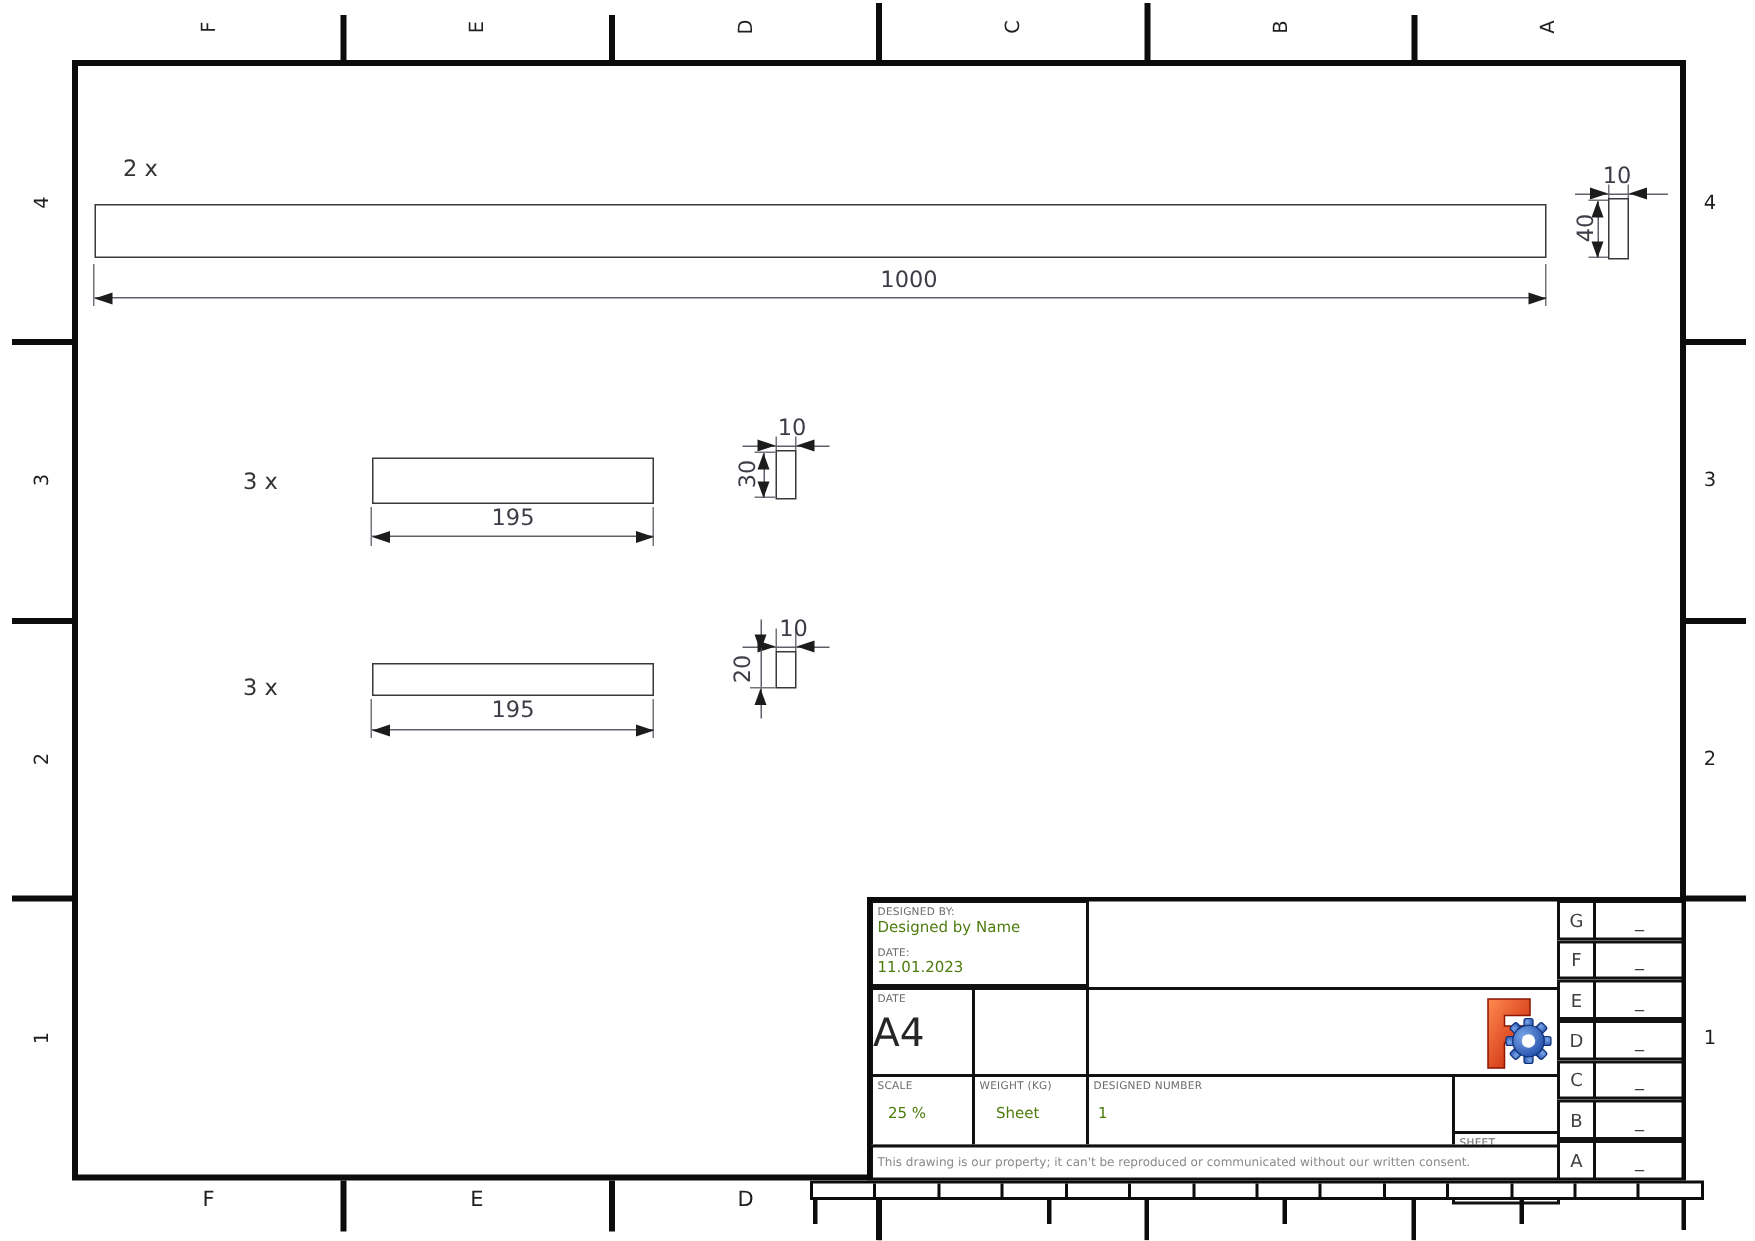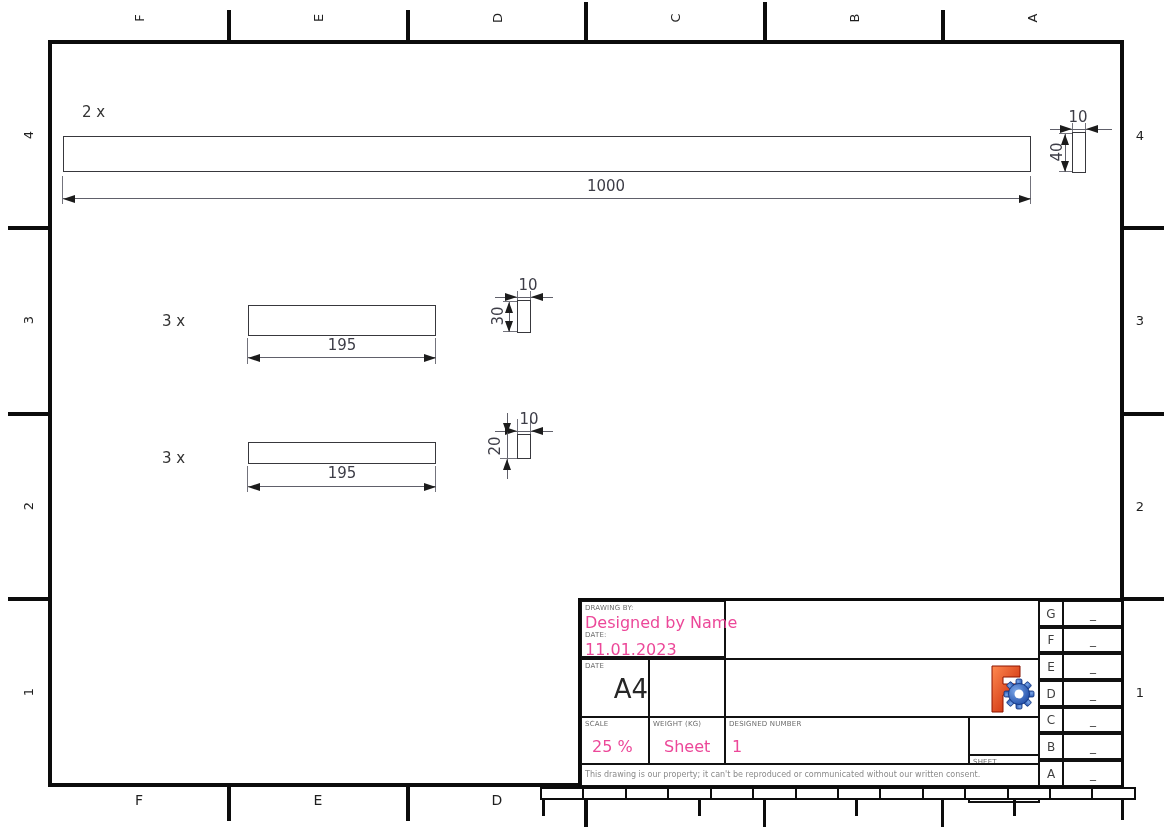--- a/index.html
+++ b/index.html
@@ -14,21 +14,21 @@
   .dln{position:absolute;background:#60606a;}
   .ext{position:absolute;background:#73737c;}
   .dimtxt{position:absolute;font-size:15px;color:#3d3d47;text-align:center;}
   .qty{position:absolute;font-size:15px;color:#333;}
   .ar-l{position:absolute;width:0;height:0;border-top:4px solid transparent;border-bottom:4px solid transparent;border-right:12px solid #1c1c1c;}
   .ar-r{position:absolute;width:0;height:0;border-top:4px solid transparent;border-bottom:4px solid transparent;border-left:12px solid #1c1c1c;}
   .ar-u{position:absolute;width:0;height:0;border-left:4px solid transparent;border-right:4px solid transparent;border-bottom:11px solid #1c1c1c;}
   .ar-d{position:absolute;width:0;height:0;border-left:4px solid transparent;border-right:4px solid transparent;border-top:11px solid #1c1c1c;}
   .cell{position:absolute;border:2px solid #111;background:#fff;box-sizing:border-box;}
   .lbl{position:absolute;font-size:7px;color:#6b6b6b;letter-spacing:.2px;white-space:nowrap;}
-  .val{position:absolute;font-size:16px;color:#ec4899;white-space:nowrap;}
+  .val{position:absolute;font-size:10px;color:#4d7c0f;white-space:nowrap;}
   .rl,.rv{position:absolute;border:2px solid #111;background:#fff;box-sizing:border-box;
       display:flex;align-items:center;justify-content:center;font-size:12px;color:#3f3f3f;}
   .ruler{position:absolute;left:540px;top:787px;width:596px;height:13px;border:2px solid #0c0c0c;
       box-sizing:border-box;background:#fff;display:flex;}
   .ruler div{flex:1;border-right:2px solid #0c0c0c;}
   .ruler div:last-child{border-right:none;}
 </style>
 </head>
 <body>
 
@@ -134,28 +134,28 @@
   <div class="ar-r" style="left:505px;top:427px;"></div>
   <div class="ar-l" style="left:531px;top:427px;"></div>
   <div class="dimtxt" style="left:510px;top:410px;width:38px;">10</div>
   <div class="dln" style="left:507px;top:413px;width:1px;height:66px;"></div>
   <div class="ar-d" style="left:503px;top:423px;"></div>
   <div class="ar-u" style="left:503px;top:459px;"></div>
   <div class="ext" style="left:500px;top:458px;width:17px;height:1px;"></div>
   <div class="dimtxt rot" style="left:478px;top:438px;width:32px;height:16px;">20</div>
 
   <div class="cell" style="left:580px;top:600px;width:146px;height:58px;">
-    <div class="lbl" style="left:3px;top:2px;">DRAWING BY:</div>
+    <div class="lbl" style="left:3px;top:2px;">DESIGNED BY:</div>
     <div class="val" style="left:3px;top:11px;">Designed by Name</div>
     <div class="lbl" style="left:3px;top:29px;">DATE:</div>
     <div class="val" style="left:3px;top:38px;">11.01.2023</div>
   </div>
   <div class="cell" style="left:580px;top:658px;width:70px;height:60px;">
     <div class="lbl" style="left:3px;top:2px;">DATE</div>
-    <div class="abs" style="left:0;top:14px;width:100%;text-align:right;font-size:26px;color:#262626;">A4</div>
+    <div class="abs" style="left:0;top:14px;width:100%;text-align:left;font-size:26px;color:#262626;">A4</div>
   </div>
   <div class="cell" style="left:648px;top:658px;width:78px;height:60px;"></div>
   <div class="cell" style="left:724px;top:658px;width:316px;height:60px;"></div>
   <div class="cell" style="left:580px;top:716px;width:70px;height:49px;">
     <div class="lbl" style="left:3px;top:2px;">SCALE</div>
     <div class="val" style="left:10px;top:19px;">25 %</div>
   </div>
   <div class="cell" style="left:648px;top:716px;width:78px;height:49px;">
     <div class="lbl" style="left:3px;top:2px;">WEIGHT (KG)</div>
     <div class="val" style="left:14px;top:19px;">Sheet</div>

